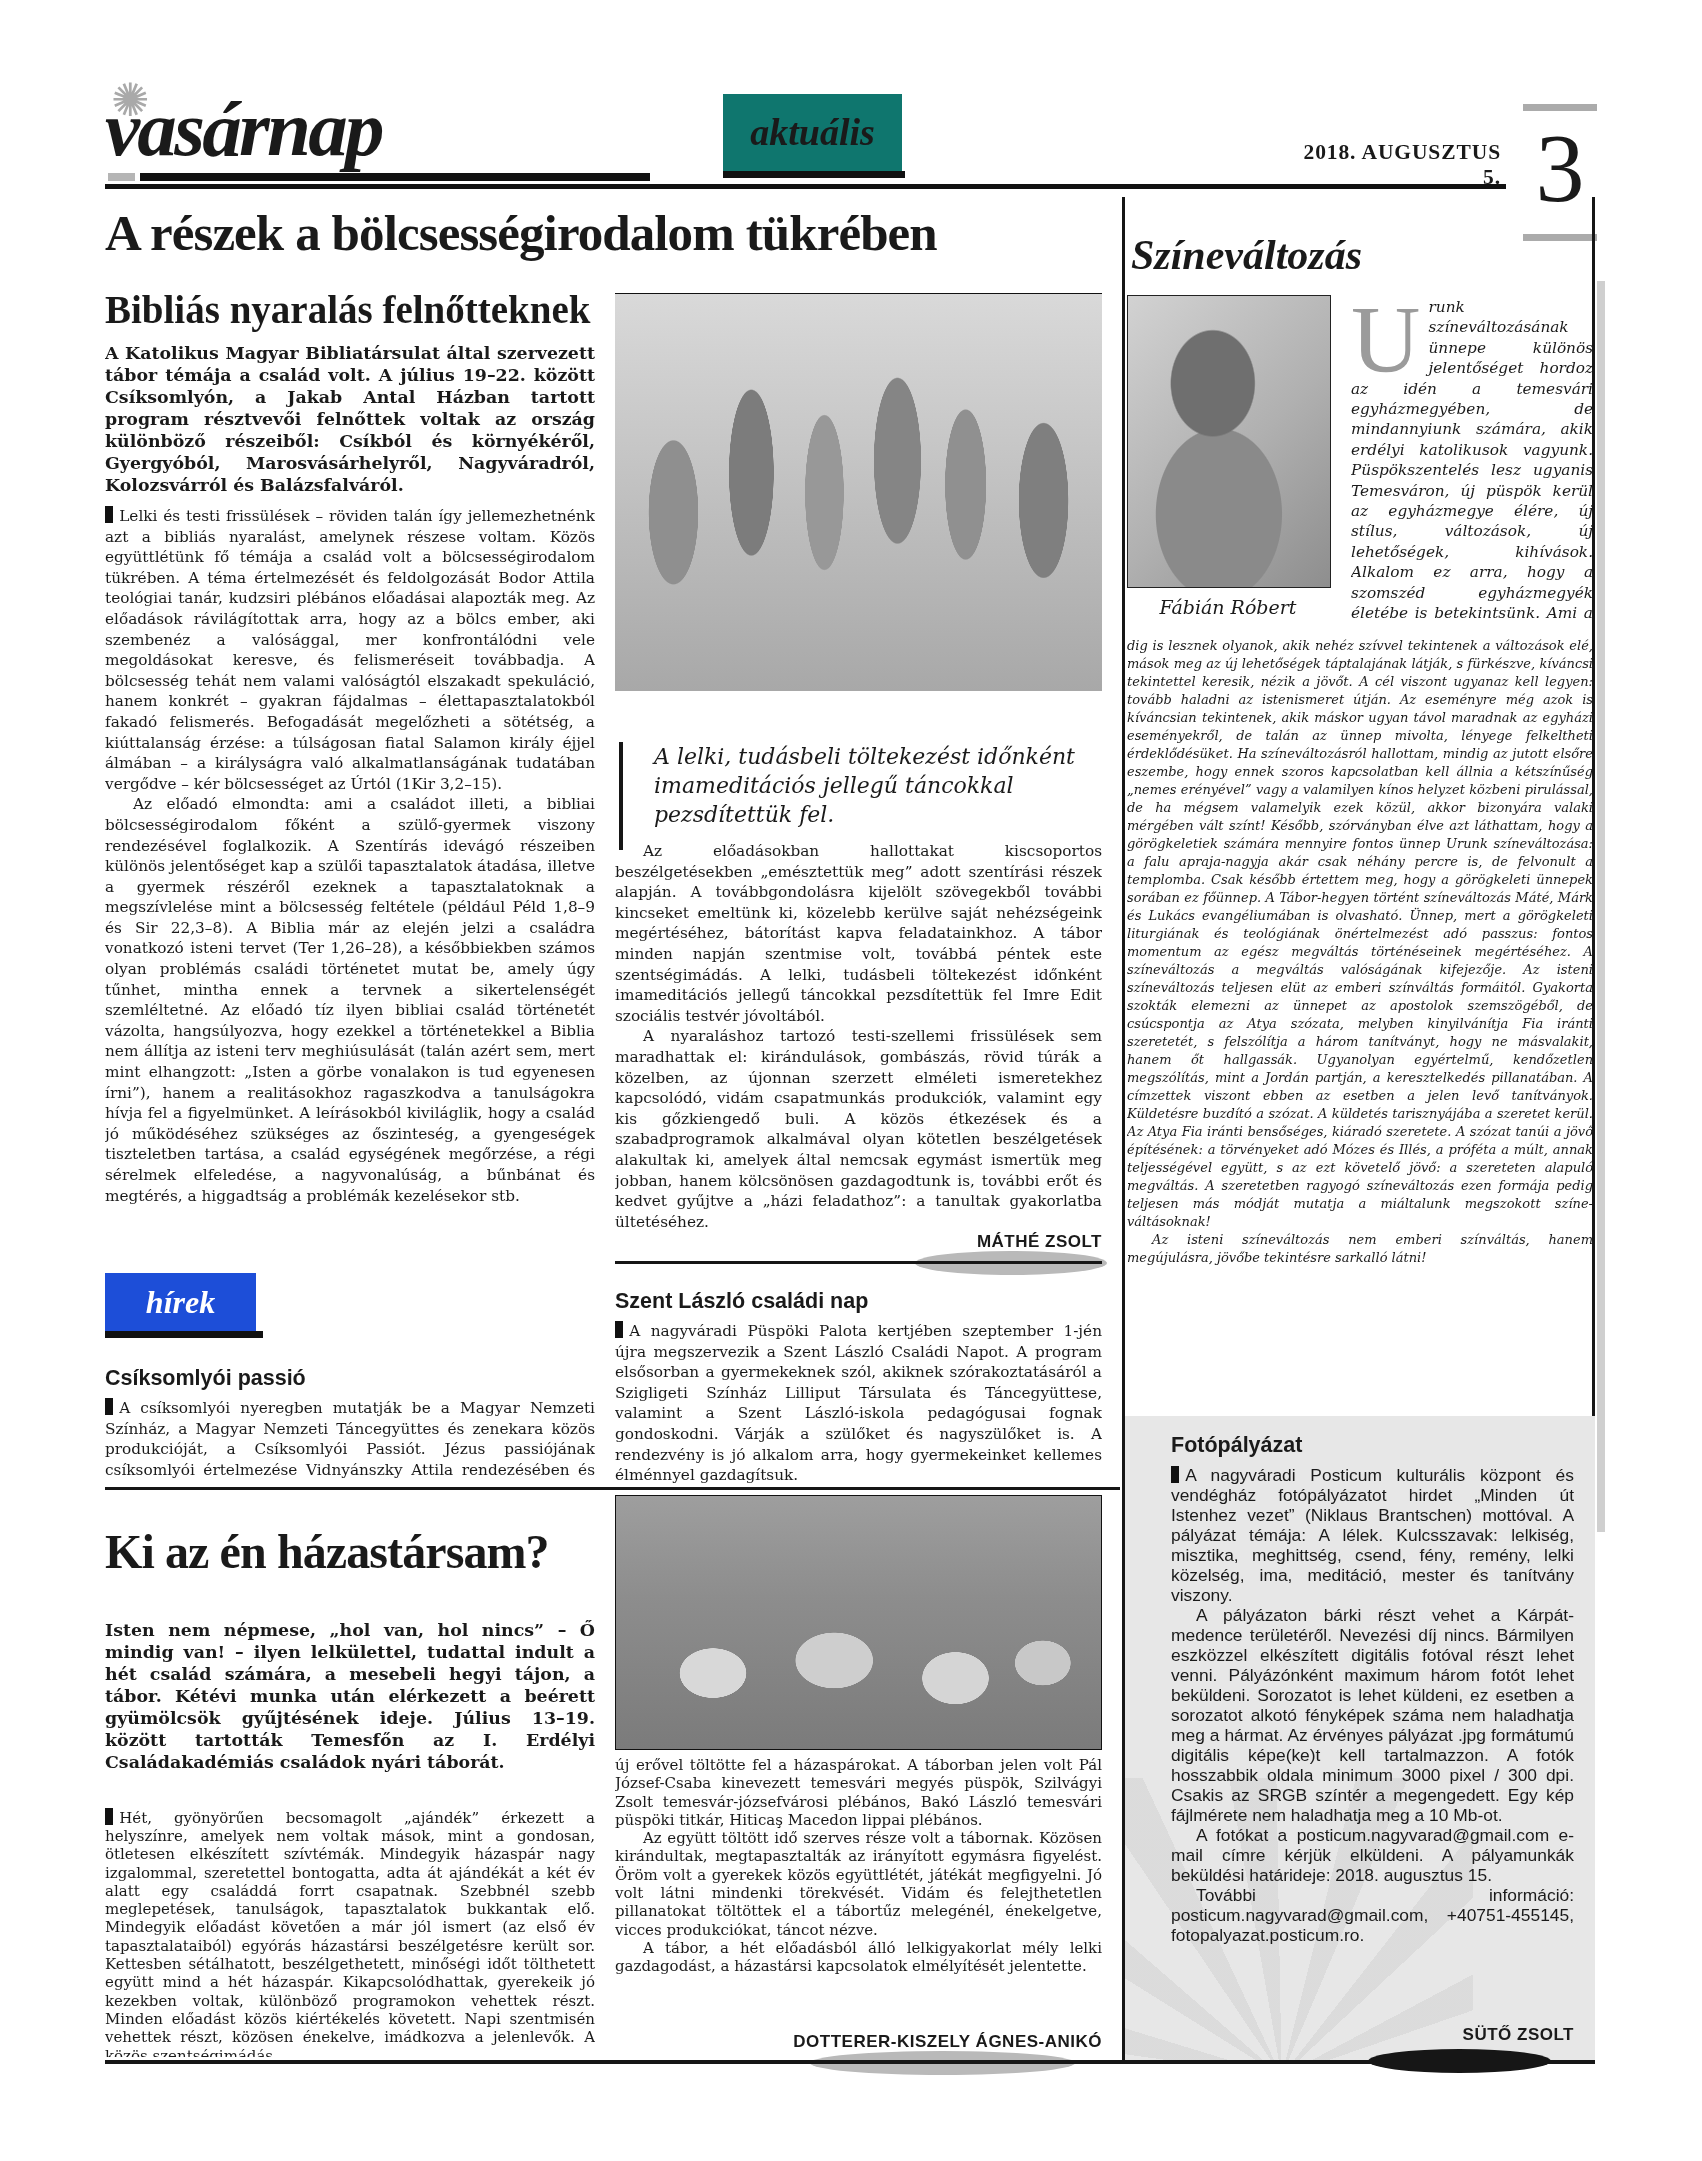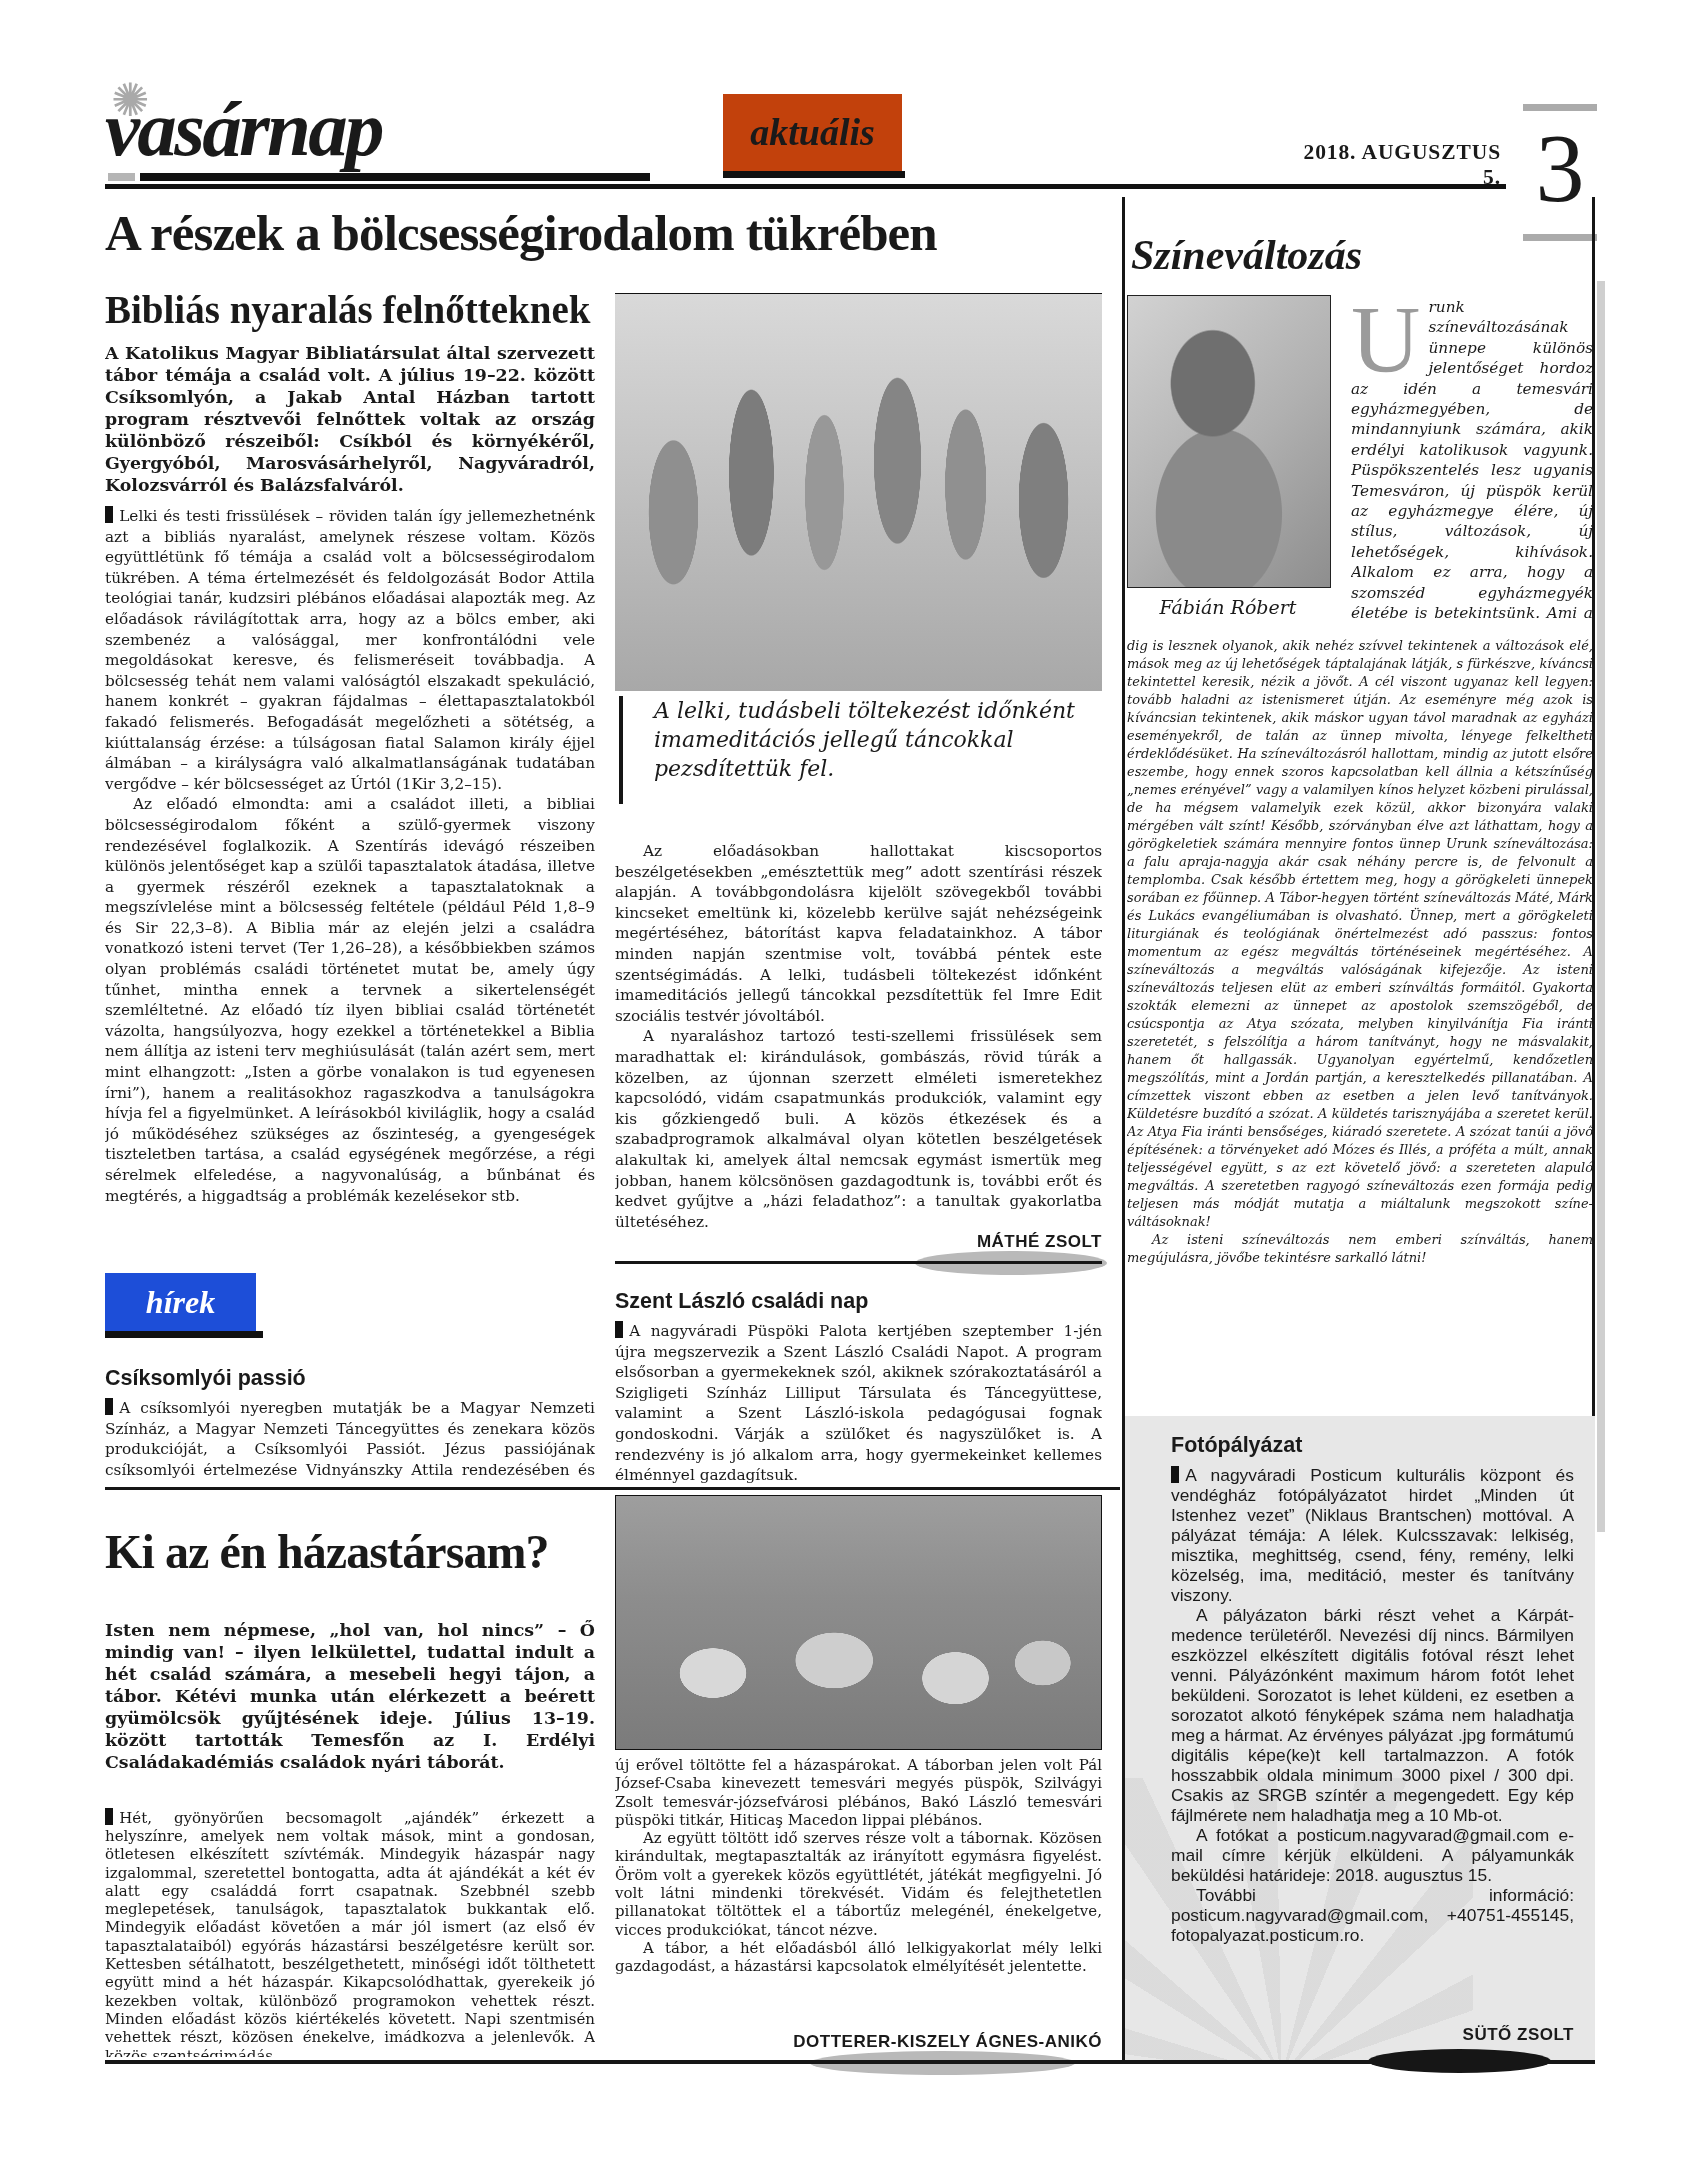--- a/index.html
+++ b/index.html
@@ -8,21 +8,21 @@
   .abs{position:absolute;}
   .just{text-align:justify;}
   .ohid{overflow:hidden;}
 
   
   #logo-text{font-family:"Liberation Serif",serif;font-style:italic;font-weight:bold;
              font-size:79px;letter-spacing:-2.7px;line-height:1;}
   #logo-burst{font-size:46px;color:#a9a9a9;line-height:1;}
   #logo-underline-gray{background:#b5b5b5;}
   #logo-underline-black{background:#111;}
-  #section-box{background:#c2410c;text-align:center;}
+  #section-box{background:#0f766e;text-align:center;}
   #section-box .lbl{font-family:"Liberation Serif",serif;font-style:italic;font-weight:bold;
                     font-size:38px;line-height:77px;}
   #section-underline{background:#111;}
   #issue-date{font-family:"Liberation Serif",serif;font-weight:bold;font-size:21.5px;letter-spacing:0.9px;}
   .pagenum-bar{background:#ababab;}
   #page-number{font-family:"Liberation Serif",serif;font-size:98px;line-height:1;text-align:center;}
   #header-rule{background:#111;}
 
   
   .vrule{background:#161616;}
@@ -131,21 +131,21 @@
 
   <div class="abs photo" id="photo-camp" style="left:615px;top:293px;width:487px;height:397px;"></div>
 
   <div class="abs lead-text just ohid" style="left:105px;top:342px;width:490px;height:151px;">A Katolikus Magyar Bibliatársulat által szervezett tábor témája a család volt. A július 19–22. között Csíksomlyón, a Jakab Antal Házban tartott program résztvevői felnőttek voltak az ország különböző részeiből: Csíkból és környékéről, Gyergyóból, Marosvásárhelyről, Nagyváradról, Kolozsvárról és Balázsfalváról.</div>
 
   <div class="abs bodytxt just ohid" style="left:105px;top:506px;width:490px;height:753px;">
       <p><span class="pmark"></span>Lelki és testi frissülések – röviden talán így jellemezhetnénk azt a bibliás nyaralást, amelynek részese voltam. Közös együttlétünk fő témája a család volt a bölcsességirodalom tükrében. A téma értelmezését és feldolgozását Bodor Attila teológiai tanár, kudzsiri plébános előadásai alapozták meg. Az előadások rávilágítottak arra, hogy az a bölcs ember, aki szembenéz a valósággal, mer konfrontálódni vele megoldásokat keresve, és felismeréseit továbbadja. A bölcsesség tehát nem valami valóságtól elszakadt spekuláció, hanem konkrét – gyakran fájdalmas – élettapasztalatokból fakadó felismerés. Befogadását megelőzheti a sötétség, a kiúttalanság érzése: a túlságosan fiatal Salamon király éjjel álmában – a királyságra való alkalmatlanságának tudatában vergődve – kér bölcsességet az Úrtól (1Kir 3,2–15).</p>
       <p class="indent">Az előadó elmondta: ami a családot illeti, a bibliai bölcsességirodalom főként a szülő-gyermek viszony rendezésével foglalkozik. A Szentírás idevágó részeiben különös jelentőséget kap a szülői tapasztalatok átadása, illetve a gyermek részéről ezeknek a tapasztalatoknak a megszívlelése mint a bölcsesség feltétele (például Péld 1,8–9 és Sir 22,3–8). A Biblia már az elején jelzi a családra vonatkozó isteni tervet (Ter 1,26–28), a későbbiekben számos olyan problémás családi történetet mutat be, amely úgy tűnhet, mintha ennek a tervnek a sikertelenségét szemléltetné. Az előadó tíz ilyen bibliai család történetét vázolta, hangsúlyozva, hogy ezekkel a történetekkel a Biblia nem állítja az isteni terv meghiúsulását (talán azért sem, mert mint elhangzott: „Isten a görbe vonalakon is tud egyenesen írni”), hanem a realitásokhoz ragaszkodva a tanulságokra hívja fel a figyelmünket. A leírásokból kiviláglik, hogy a család jó működéséhez szükséges az őszinteség, a gyengeségek tiszteletben tartása, a család egységének megőrzése, a régi sérelmek elfeledése, a nagyvonalúság, a bűnbánat és megtérés, a higgadtság a problémák kezelésekor stb.</p>
     </div>
 
-  <div class="abs ohid" id="pull-quote" style="left:619px;top:696px;width:453px;height:108px;">A lelki, tudásbeli töltekezést időnként imameditációs jellegű táncokkal pezsdítettük fel.</div>
+  <div class="abs ohid" id="pull-quote" style="left:619px;top:742px;width:453px;height:108px;">A lelki, tudásbeli töltekezést időnként imameditációs jellegű táncokkal pezsdítettük fel.</div>
 
   <div class="abs bodytxt just ohid" style="left:615px;top:841px;width:487px;height:393px;">
       <p class="indent">Az előadásokban hallottakat kiscsoportos beszélgetésekben „emésztettük meg” adott szentírási részek alapján. A továbbgondolásra kijelölt szövegekből további kincseket emeltünk ki, közelebb kerülve saját nehézségeink megértéséhez, bátorítást kapva feladatainkhoz. A tábor minden napján szentmise volt, továbbá péntek este szentségimádás. A lelki, tudásbeli töltekezést időnként imameditációs jellegű táncokkal pezsdítettük fel Imre Edit szociális testvér jóvoltából.</p>
       <p class="indent">A nyaraláshoz tartozó testi-szellemi frissülések sem maradhattak el: kirándulások, gombászás, rövid túrák a közelben, az újonnan szerzett elméleti ismeretekhez kapcsolódó, vidám csapatmunkás produkciók, valamint egy kis gőzkiengedő buli. A közös étkezések és a szabadprogramok alkalmával olyan kötetlen beszélgetések alakultak ki, amelyek által nemcsak egymást ismertük meg jobban, hanem kölcsönösen gazdagodtunk is, további erőt és kedvet gyűjtve a „házi feladathoz”: a tanultak gyakorlatba ültetéséhez.</p>
     </div>
 
   <div class="abs byline" style="left:615px;top:1232px;width:487px;">MÁTHÉ ZSOLT</div>
   <div class="abs oval gray" style="left:915px;top:1251px;width:192px;height:24px;"></div>
   <div class="abs hrule" style="left:615px;top:1261px;width:487px;height:2.7px;"></div>
 

